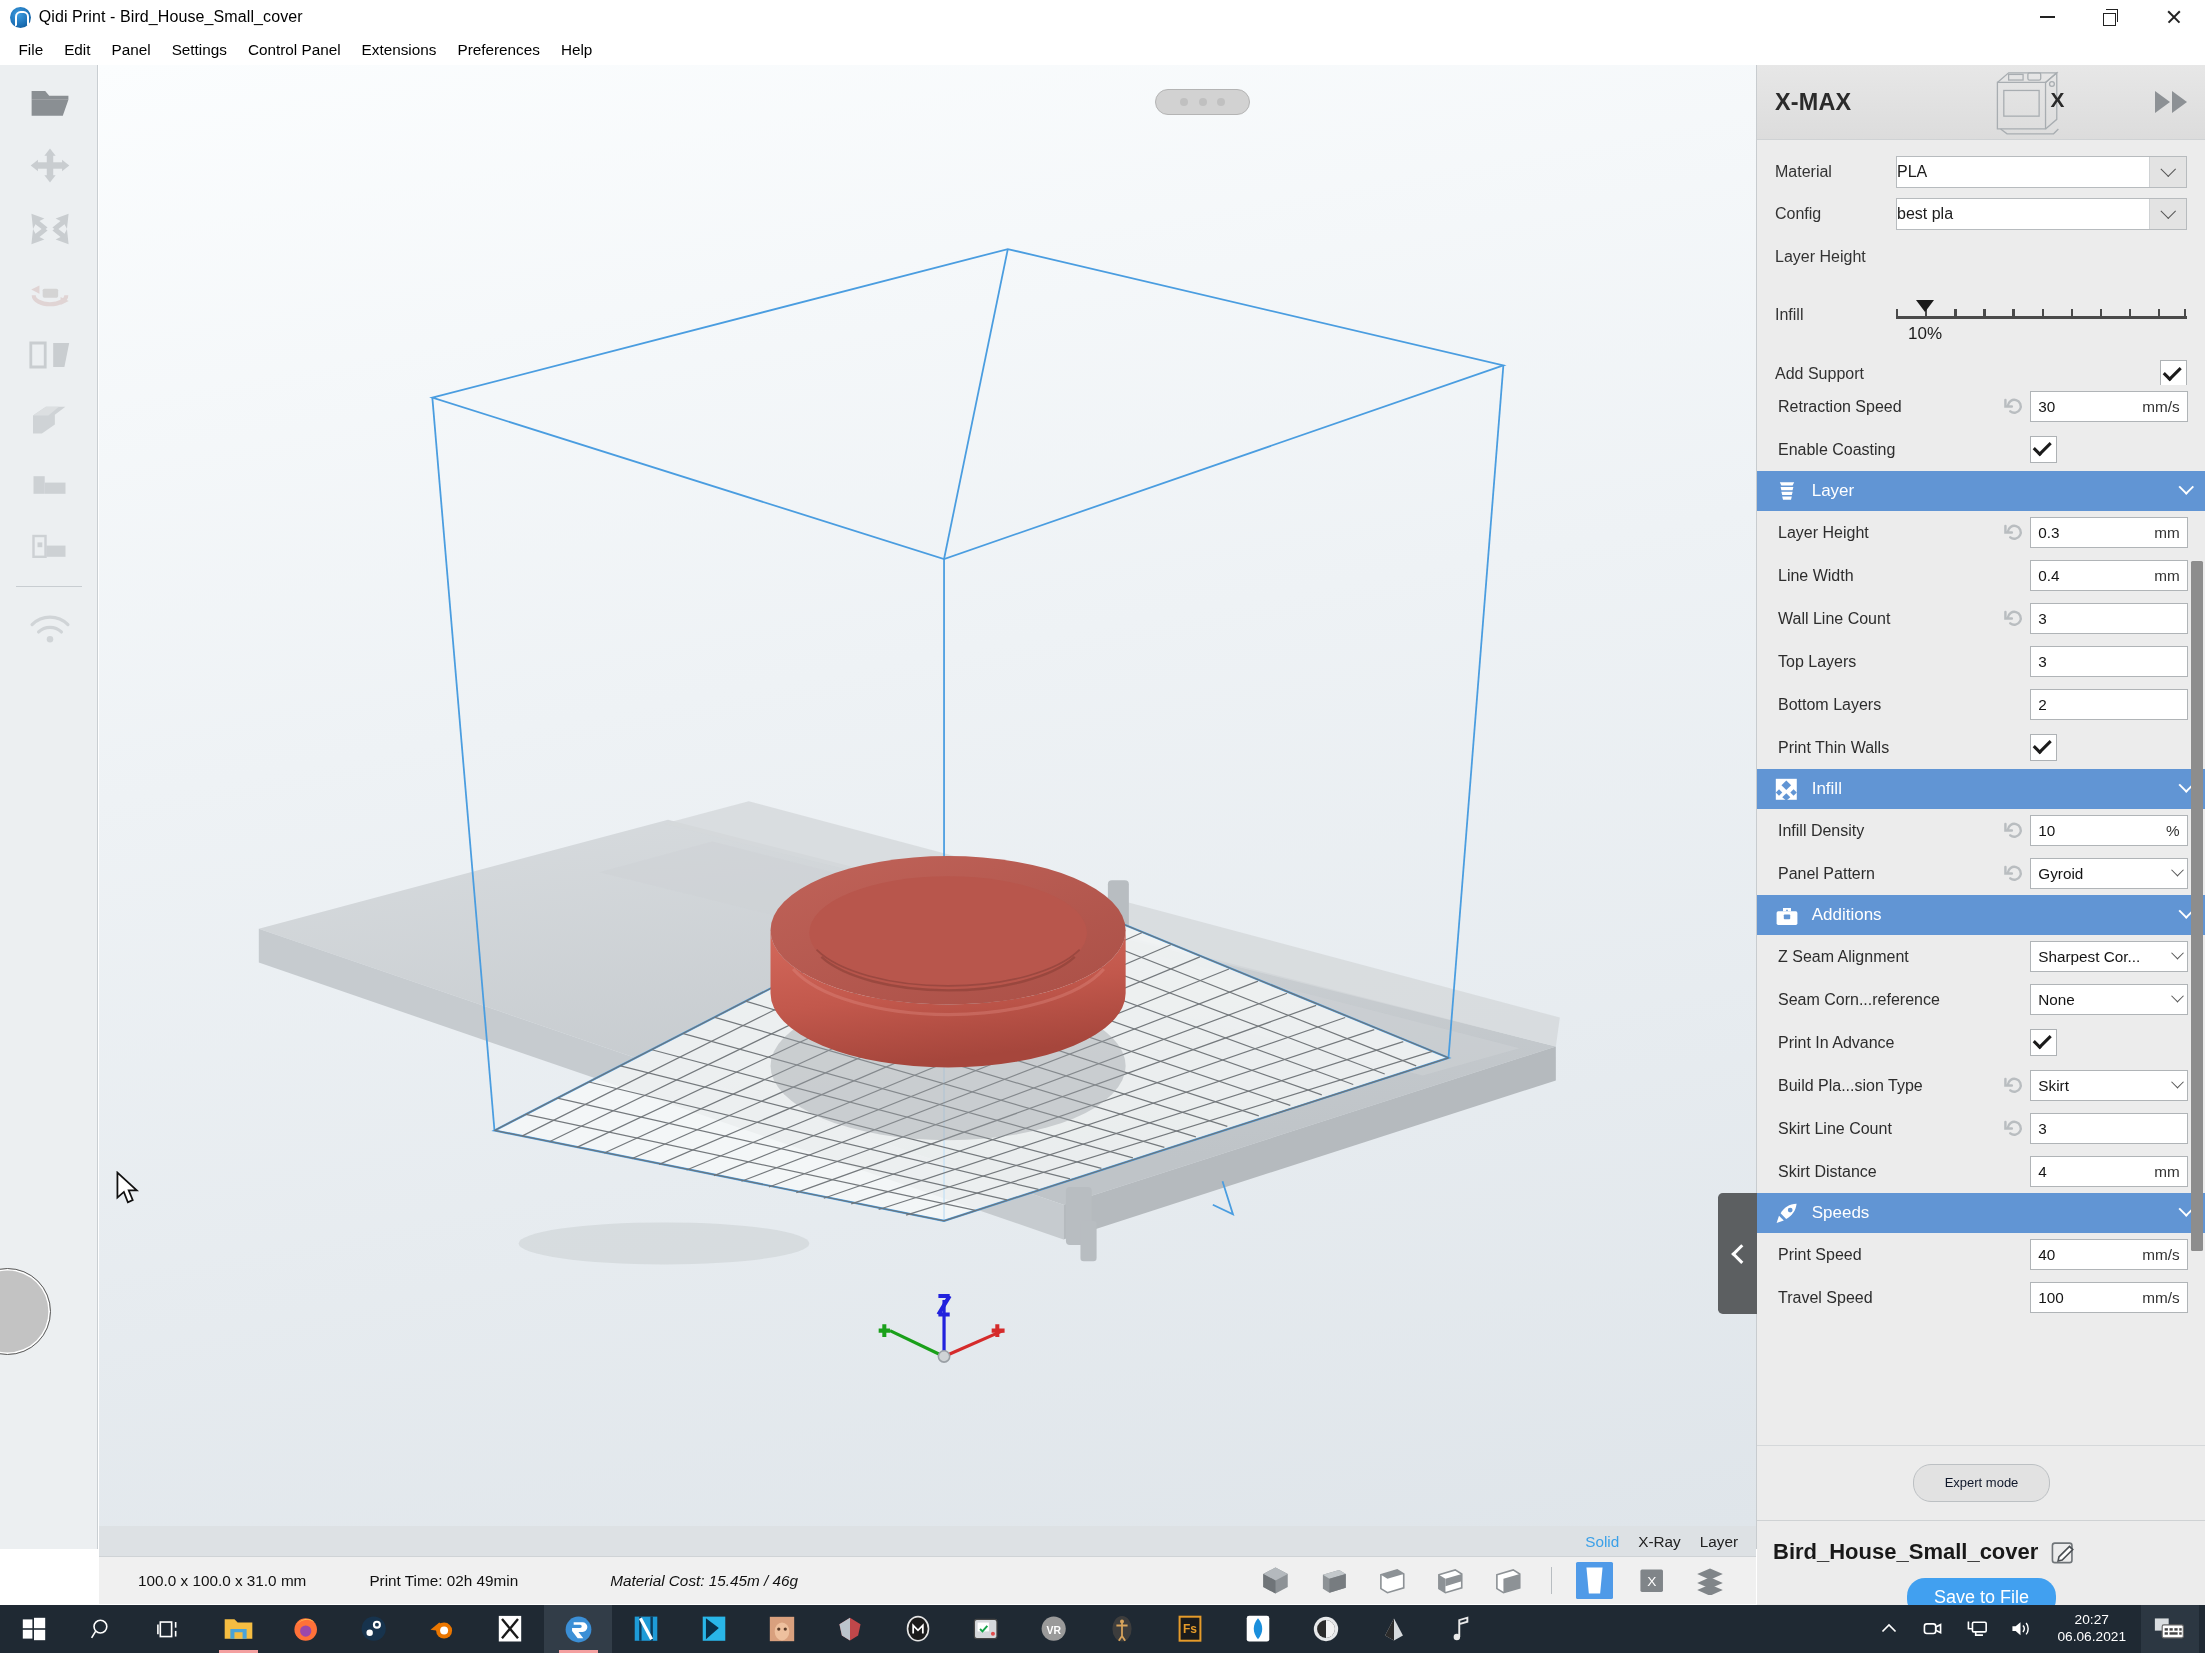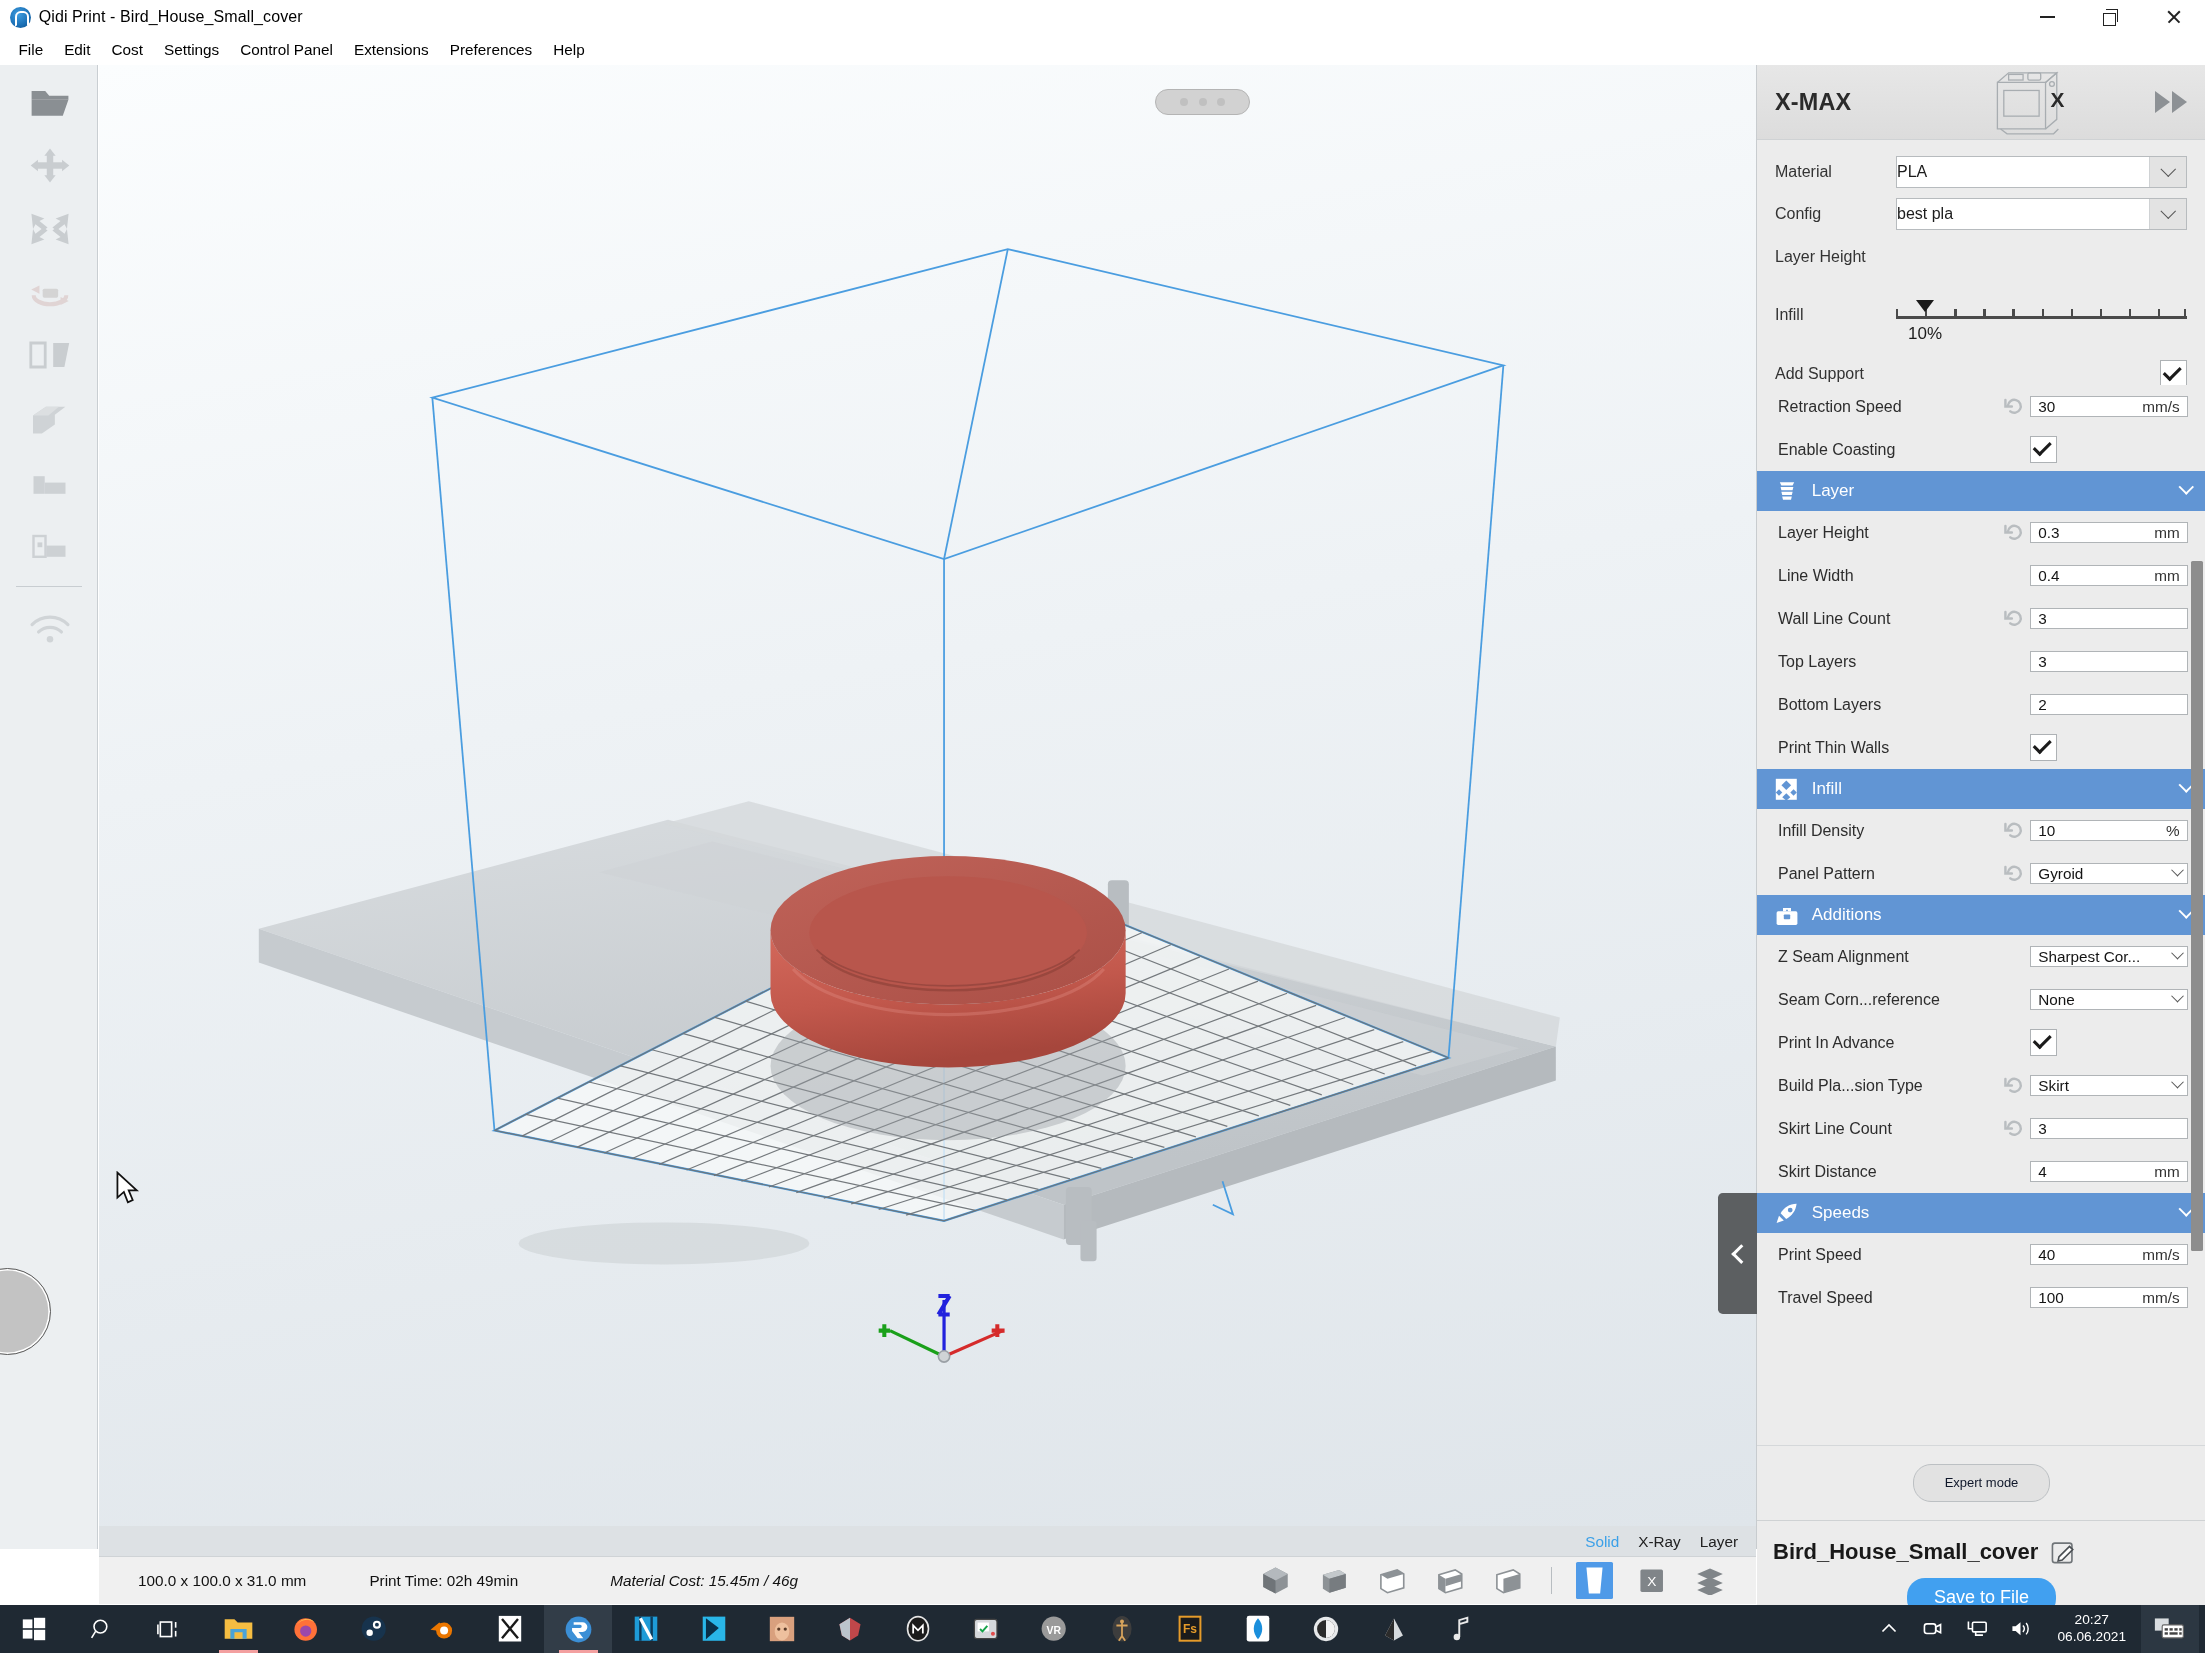--- a/index.html
+++ b/index.html
@@ -189,21 +189,21 @@
   .rp-list {
     position: absolute; left: 0; top: 320px; width: 449px; height: 1061px;
     overflow: hidden; background: #ececec;
   }
   .set-row { display: flex; align-items: center; height: 43px; padding: 0 18px 0 21px; }
   .set-label { font-size: 16px; color: #2d2d2d; flex: 1; white-space: nowrap; }
   .revert {
     width: 27.4px; flex: none; display: flex; align-items: center; justify-content: center; margin-right: 3.2px;
   }
   .field {
-    width: 158px; flex: none; height: 21px; background: #fff; border: 0.8px solid #b0b4b7;
+    width: 158px; flex: none; height: 31px; background: #fff; border: 0.8px solid #b0b4b7;
     display: flex; align-items: center; padding: 0 7.3px; font-size: 15.3px; color: #141414; gap: 20px;
   }
   .field .unit { margin-left: auto; color: #333; }
   .field.drop { padding-right: 4.8px; }
   .field.drop .dchev {
     margin-left: auto; width: 9px; height: 9px;
     border-right: 1.8px solid #555; border-bottom: 1.8px solid #555;
     transform: rotate(45deg) translate(-2.4px,-2.4px);
   }
   .set-row .chk { margin-left: 0; }
@@ -294,21 +294,21 @@
         </div>
       <div class="tb-btn">
           <div class="glyph-close"></div>
         </div>
     </div>
   </div>
 
   <div class="menubar">
     <div class="menu-item">File</div>
     <div class="menu-item">Edit</div>
-    <div class="menu-item">Cost</div>
+    <div class="menu-item">Panel</div>
     <div class="menu-item">Settings</div>
     <div class="menu-item">Control Panel</div>
     <div class="menu-item">Extensions</div>
     <div class="menu-item">Preferences</div>
     <div class="menu-item">Help</div>
   </div>
 
   <div class="left-rail">
 
     <div class="rail-btn" style="top:6.5px">

